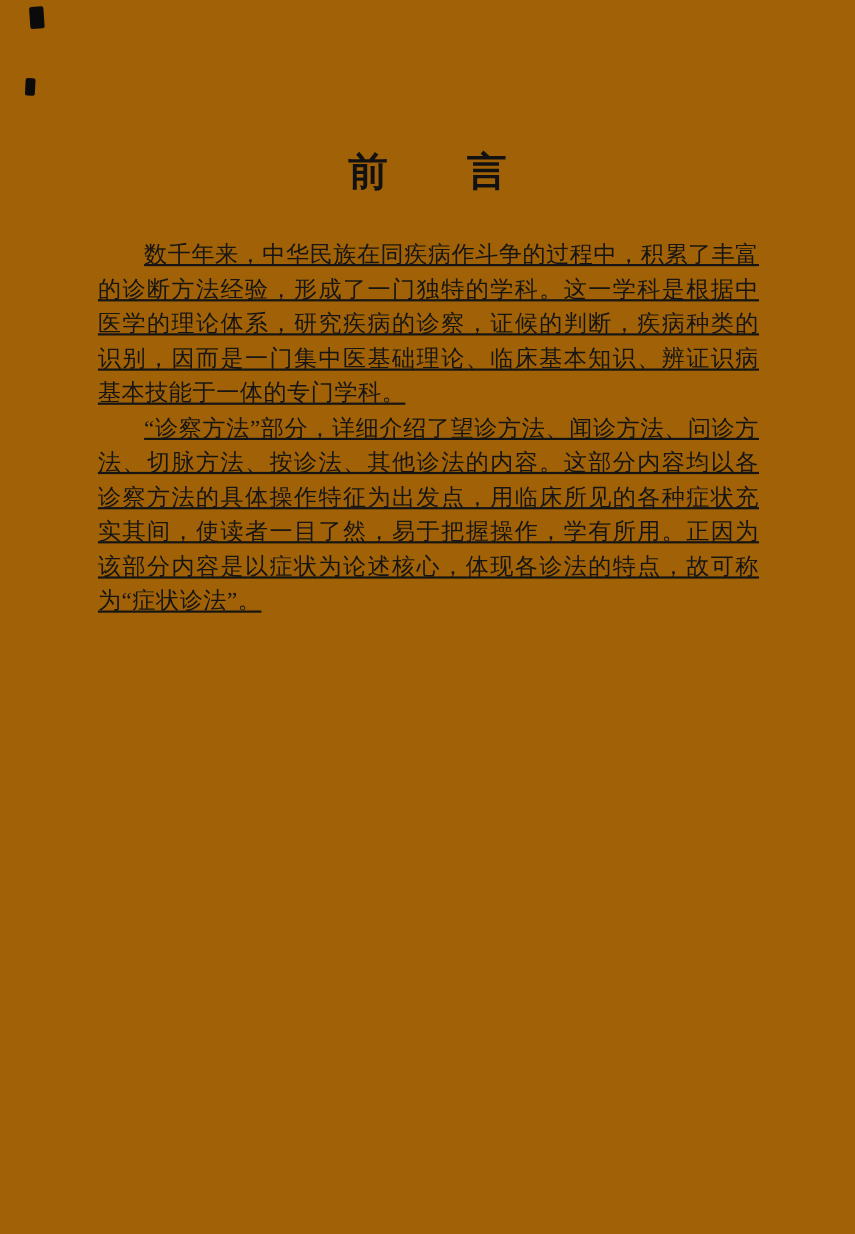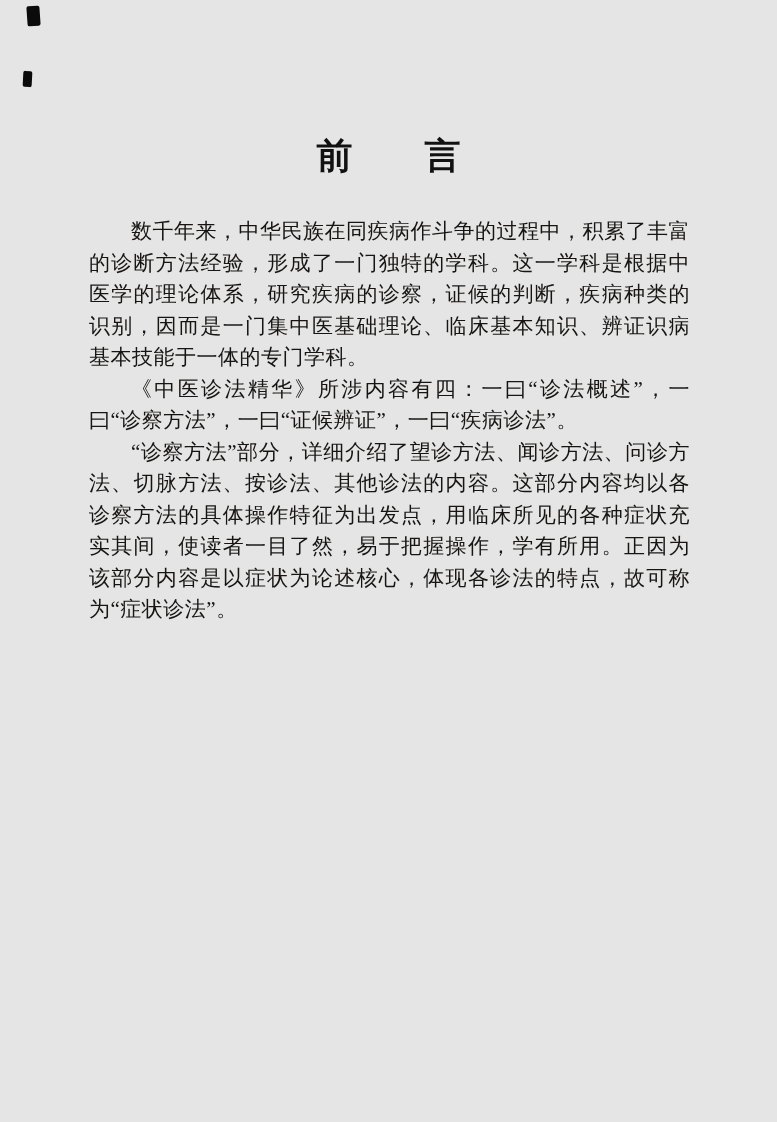--- a/index.html
+++ b/index.html
@@ -4,21 +4,21 @@
 <style>
   html, body {
     margin: 0;
     padding: 0;
     background: #ffffff;
   }
   .scan-page {
     position: relative;
     width: 777px;
     height: 1122px;
-    background: #e5e5e5;
+    background: #a16207;
     color: #161513;
     font-family: "Liberation Serif", "DejaVu Serif", serif;
     overflow: hidden;
   }
   
   .mark {
     position: absolute;
     background: #0b0b0b;
     border-radius: 2px;
   }
@@ -40,34 +40,34 @@
   .body {
     position: absolute;
     top: 216px;
     left: 89px;
     width: 601px;
     font-size: 21px;
     line-height: 31.5px;
     text-align: justify;
     text-justify: inter-ideograph;
     letter-spacing: 0.5px;
+    text-decoration: underline;
   }
   .para {
     margin: 0;
     text-indent: 2em;
     word-break: break-all;
   }
 </style>
 </head>
 <body>
 
 <div class="scan-page">
   <div class="mark mark1"></div>
   <div class="mark mark2"></div>
 
   <h1 class="title">前　　言</h1>
 
   <div class="body" id="paragraphs">
       <p class="para">数千年来，中华民族在同疾病作斗争的过程中，积累了丰富的诊断方法经验，形成了一门独特的学科。这一学科是根据中医学的理论体系，研究疾病的诊察，证候的判断，疾病种类的识别，因而是一门集中医基础理论、临床基本知识、辨证识病基本技能于一体的专门学科。</p>
-      <p class="para">《中医诊法精华》所涉内容有四：一曰“诊法概述”，一曰“诊察方法”，一曰“证候辨证”，一曰“疾病诊法”。</p>
       <p class="para">“诊察方法”部分，详细介绍了望诊方法、闻诊方法、问诊方法、切脉方法、按诊法、其他诊法的内容。这部分内容均以各诊察方法的具体操作特征为出发点，用临床所见的各种症状充实其间，使读者一目了然，易于把握操作，学有所用。正因为该部分内容是以症状为论述核心，体现各诊法的特点，故可称为“症状诊法”。</p>
     </div>
 </div>
 
 </body></html>

